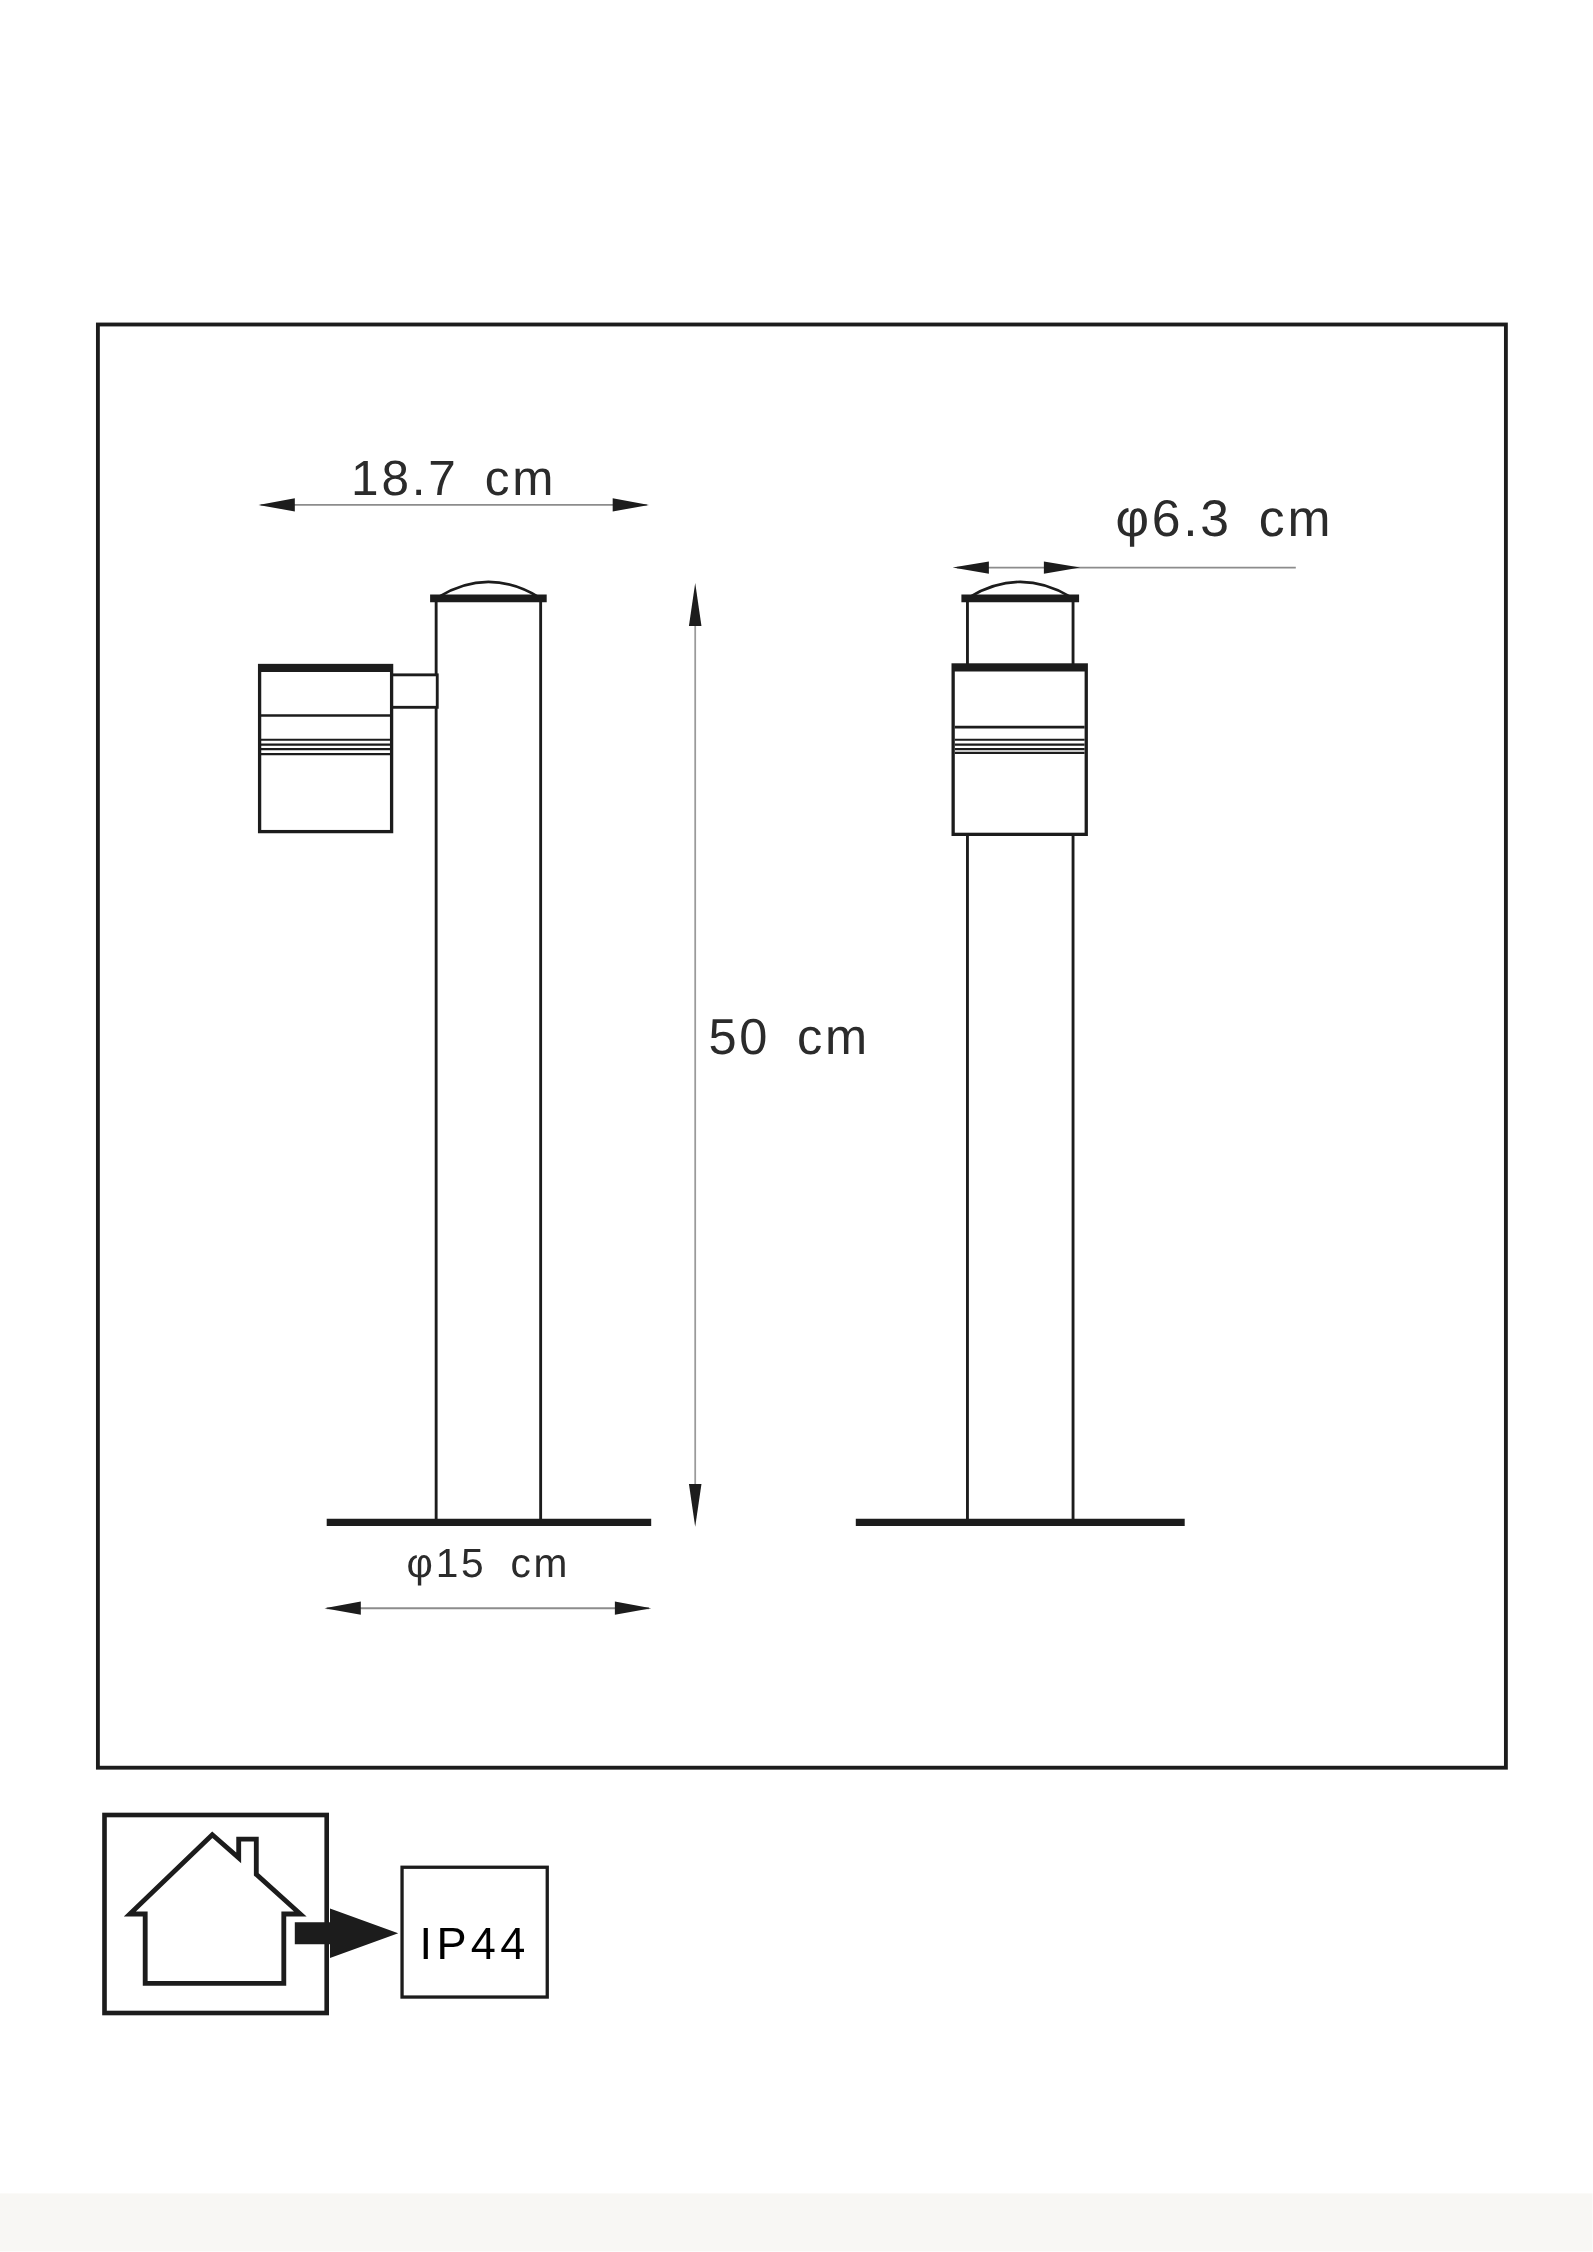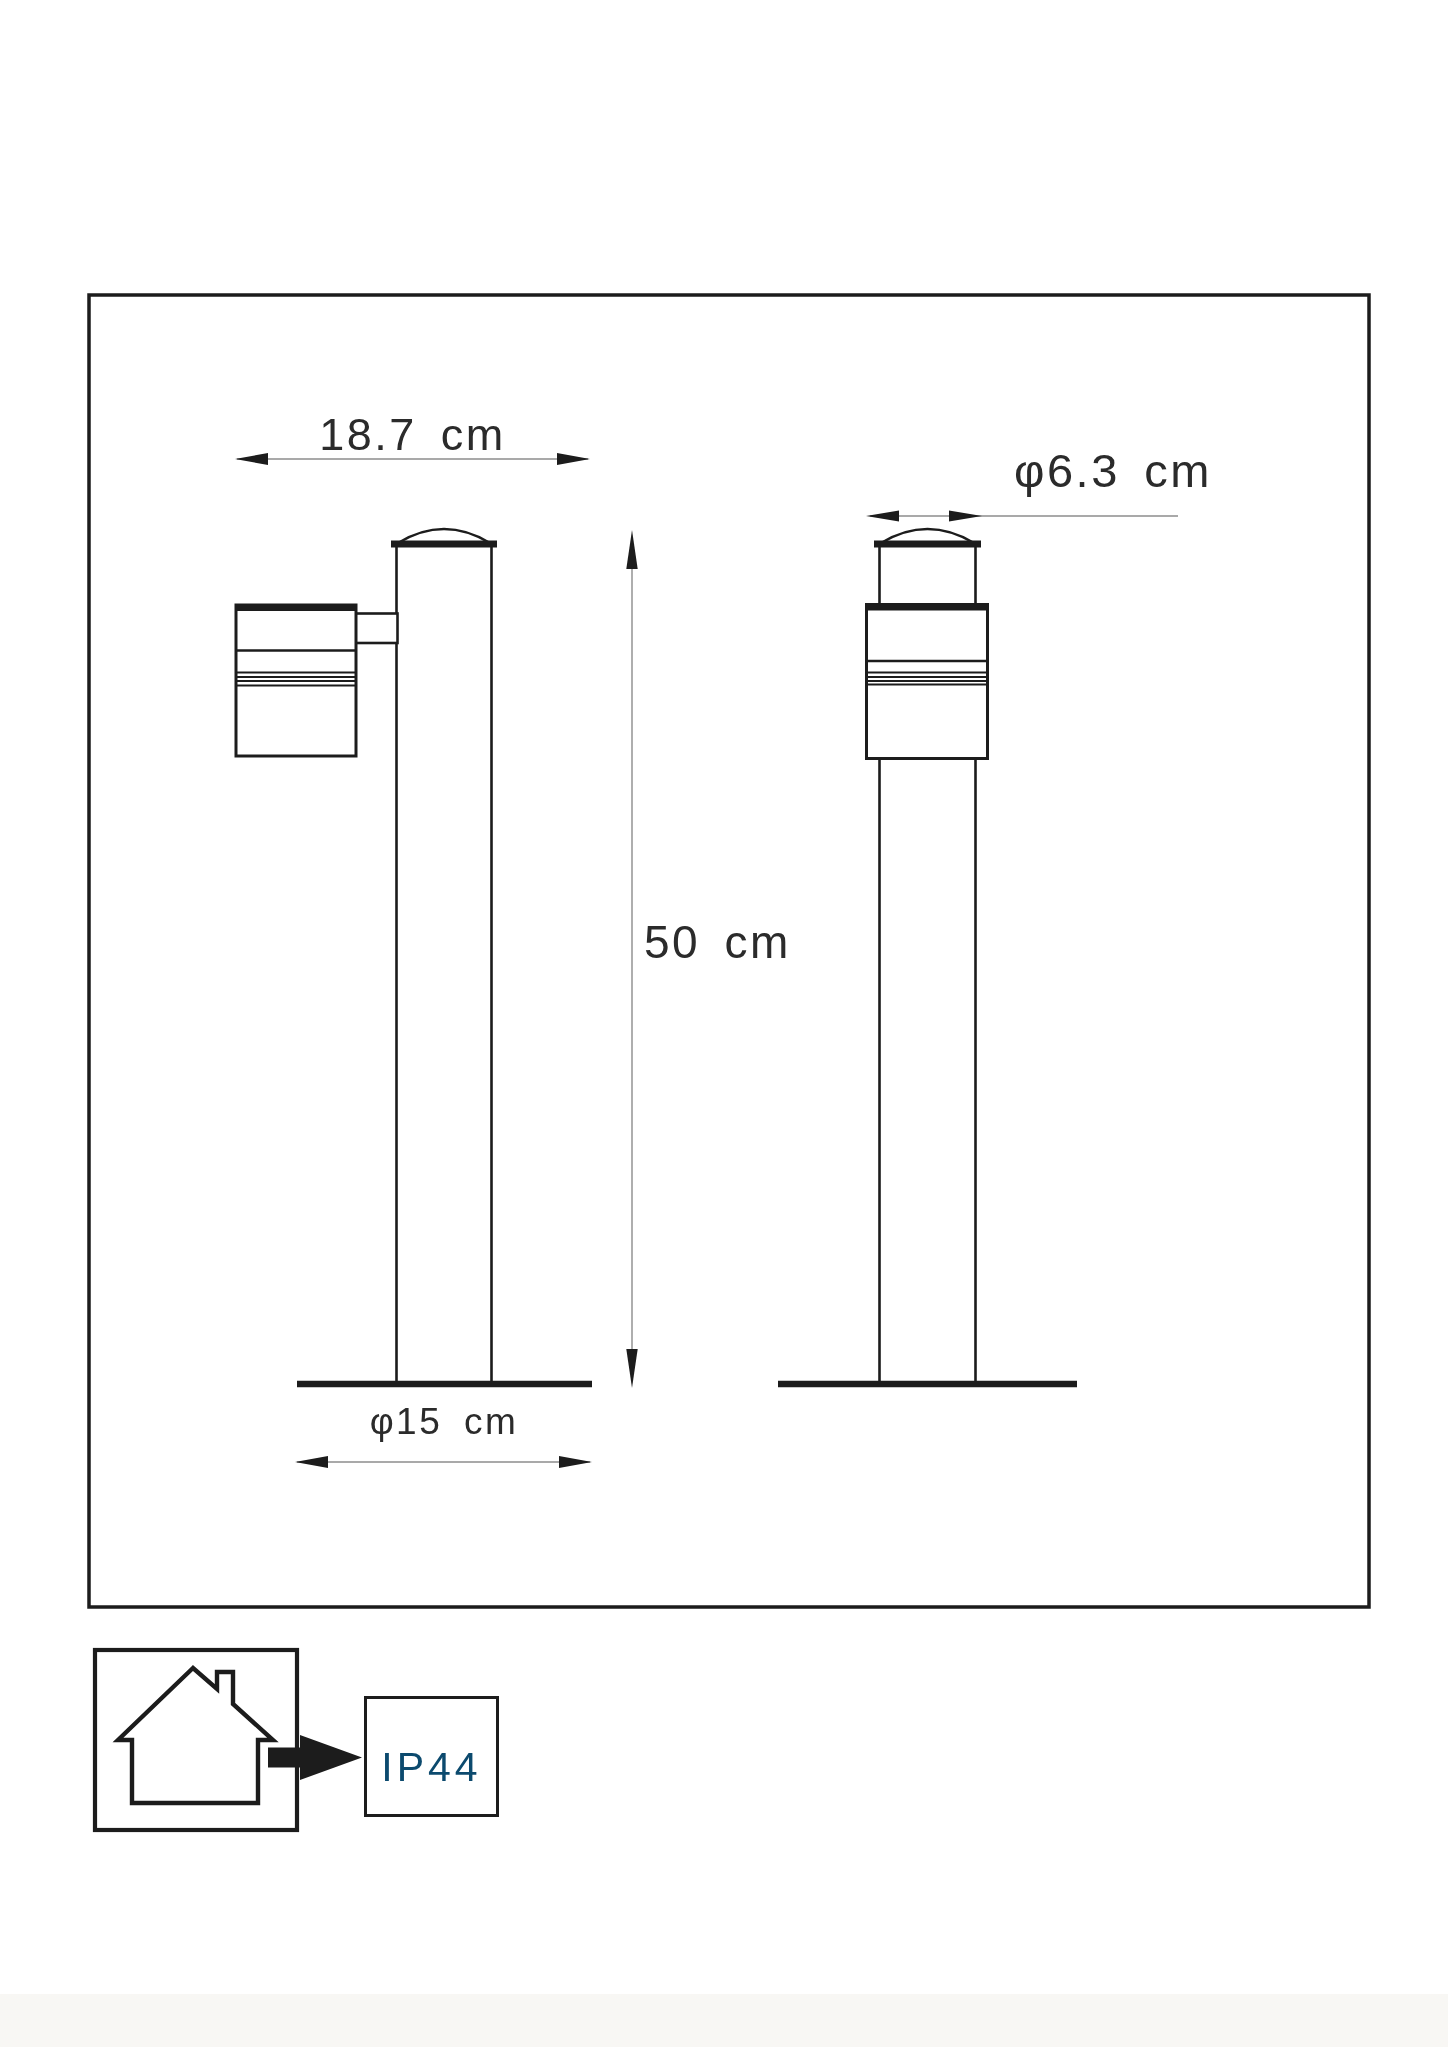--- a/index.html
+++ b/index.html
@@ -19,21 +19,21 @@
     word-spacing:9px;
     white-space:nowrap;
     line-height:1;
     text-align:center;
   }
   .t-center{text-align:center;}
   .ip-badge{
     position:absolute;
     left:365px;top:1697px;width:133px;height:141px;
     display:flex;align-items:center;justify-content:center;
-    color:#0c4a6e;font-weight:300;font-size:41px;letter-spacing:4px;
+    color:#000000;font-weight:300;font-size:41px;letter-spacing:4px;
   }
 </style>
 </head>
 <body>
 
 <div class="canvas">
 
   <svg width="1448" height="2047" viewBox="0 0 1448 2047">
 
     <rect x="0" y="1994" width="1448" height="53" fill="#f8f7f4"></rect>

